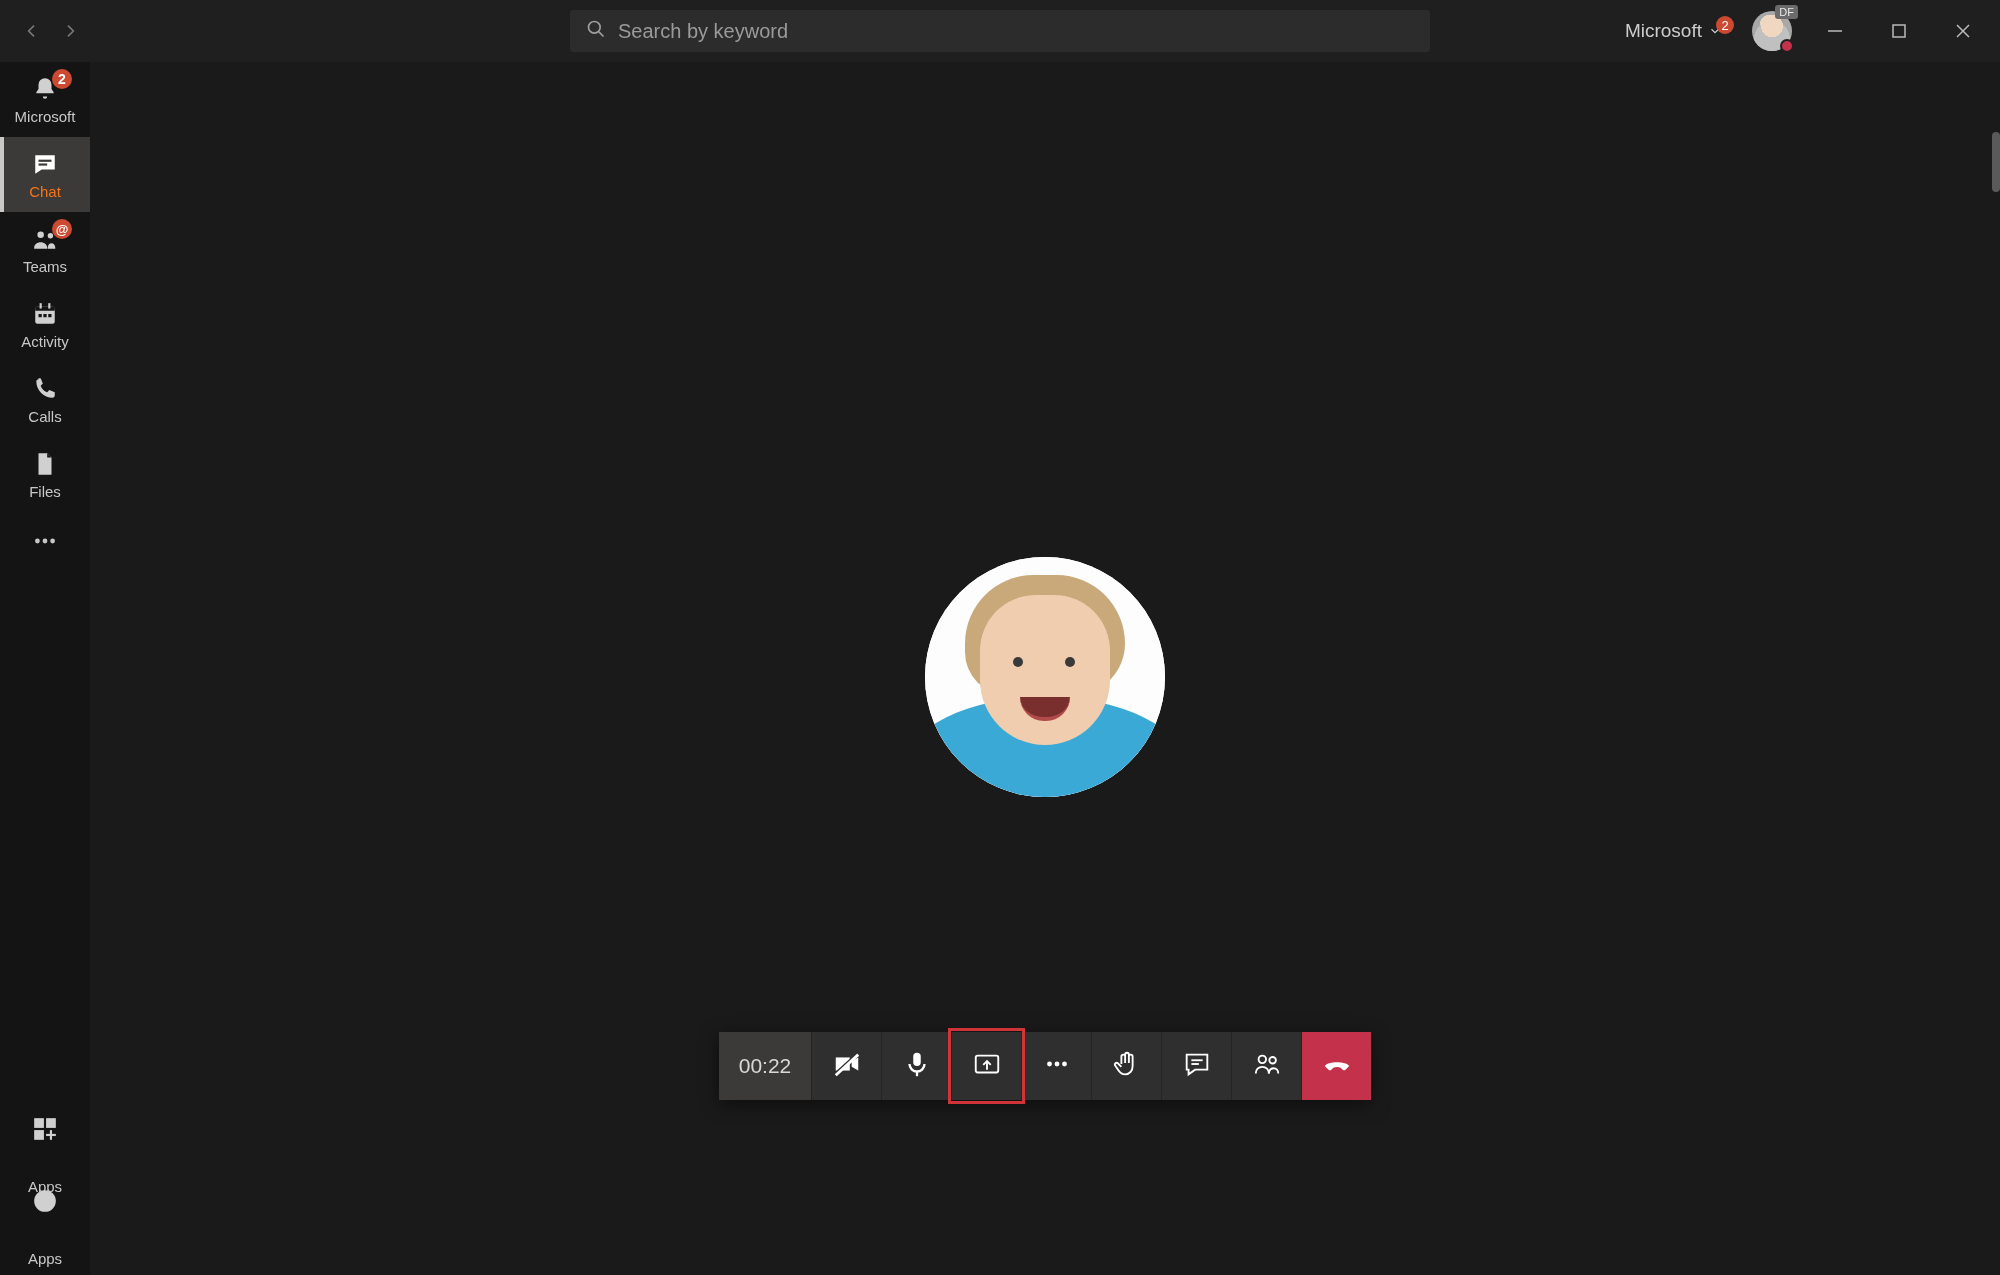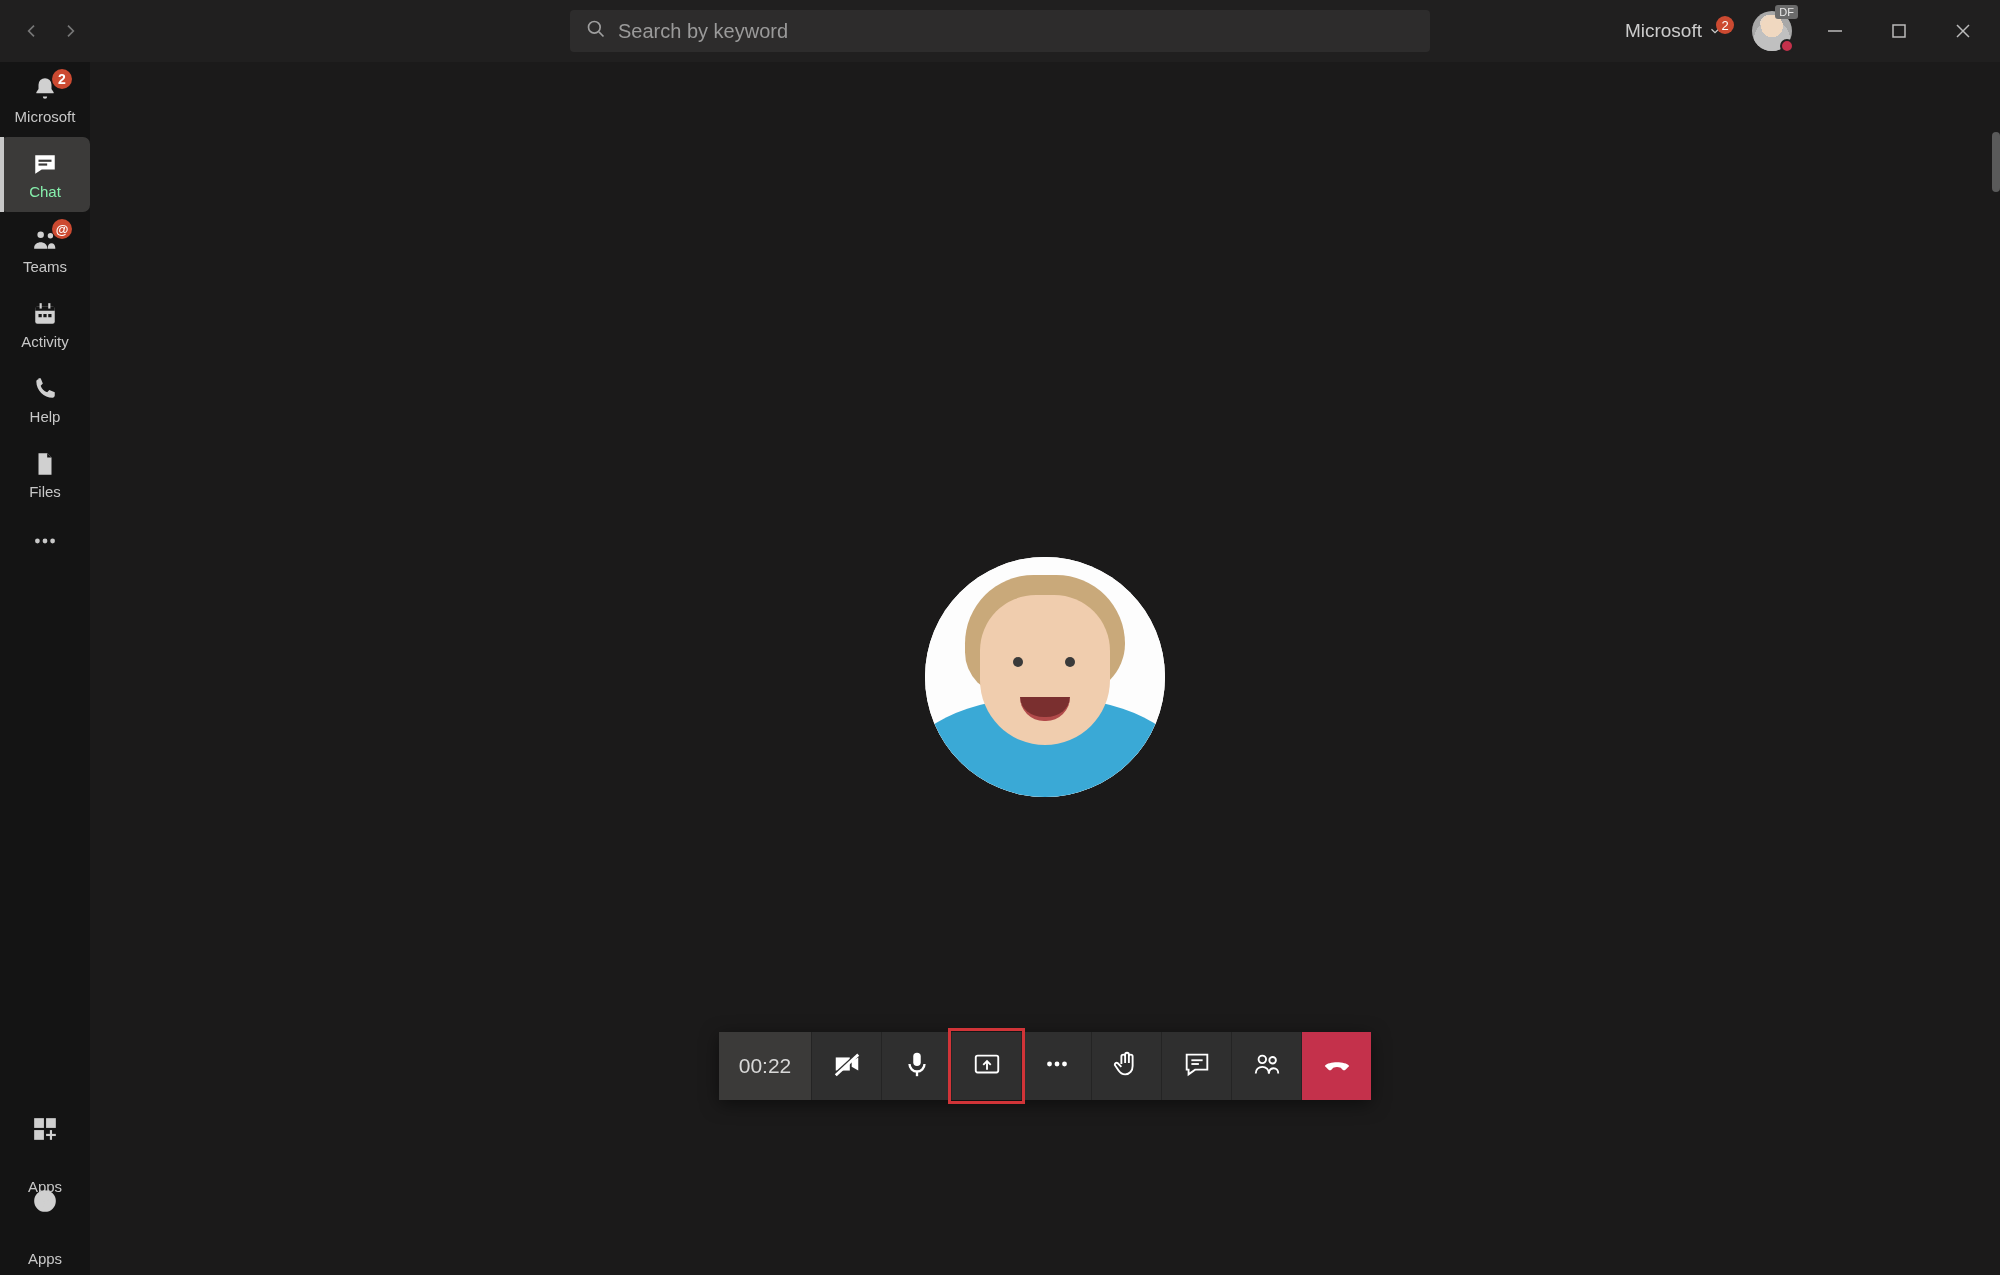--- a/index.html
+++ b/index.html
@@ -53,21 +53,21 @@
 
   
   .left-rail {
     position:absolute; left:0; top:62px; bottom:0; width:90px; background:#141414;
     display:flex; flex-direction:column; align-items:center;
   }
   .rail-item {
     width:90px; height:75px; display:flex; flex-direction:column; align-items:center; justify-content:center;
     color:#c8c8c8; font-size:15px; position:relative;
   }
-  .rail-item.active { background:#3b3a39; color:#86efac;border-radius:7px;}
+  .rail-item.active { background:#3b3a39; color:#f97316;}
   .rail-item.active::before{
     content:""; position:absolute; left:0; top:0; bottom:0; width:4px; background:#c8c8c8;
   }
   .rail-item .ico { width:30px; height:30px; display:flex; align-items:center; justify-content:center; margin-bottom:4px;}
   .rail-item svg { width:26px; height:26px; fill:#d0d0d0; }
   .rail-item.active svg { fill:#fff; }
   .rail-badge {
     position:absolute; top:7px; right:18px; background:#cc4a31; color:#fff; font-size:14px; font-weight:600;
     border-radius:10px; min-width:20px; height:20px; display:flex; align-items:center; justify-content:center; padding:0 5px;
   }
@@ -248,21 +248,21 @@
     </span>
     <span>Activity</span>
   </div>
 
   <div class="rail-item">
     <span class="ico">
       <svg viewBox="0 0 24 24">
           <path d="M6 3c-1 0-2 1-2 2 0 8 7 15 15 15 1 0 2-1 2-2v-3l-5-2-2 2c-3-1-5-3-6-6l2-2-2-5H6z"></path>
         </svg>
     </span>
-    <span>Help</span>
+    <span>Calls</span>
   </div>
 
   <div class="rail-item">
     <span class="ico">
       <svg viewBox="0 0 24 24">
           <path d="M6 2h8l4 4v16H6z"></path>
           <path d="M14 2v4h4" fill="#141414"></path>
         </svg>
     </span>
     <span>Files</span>

